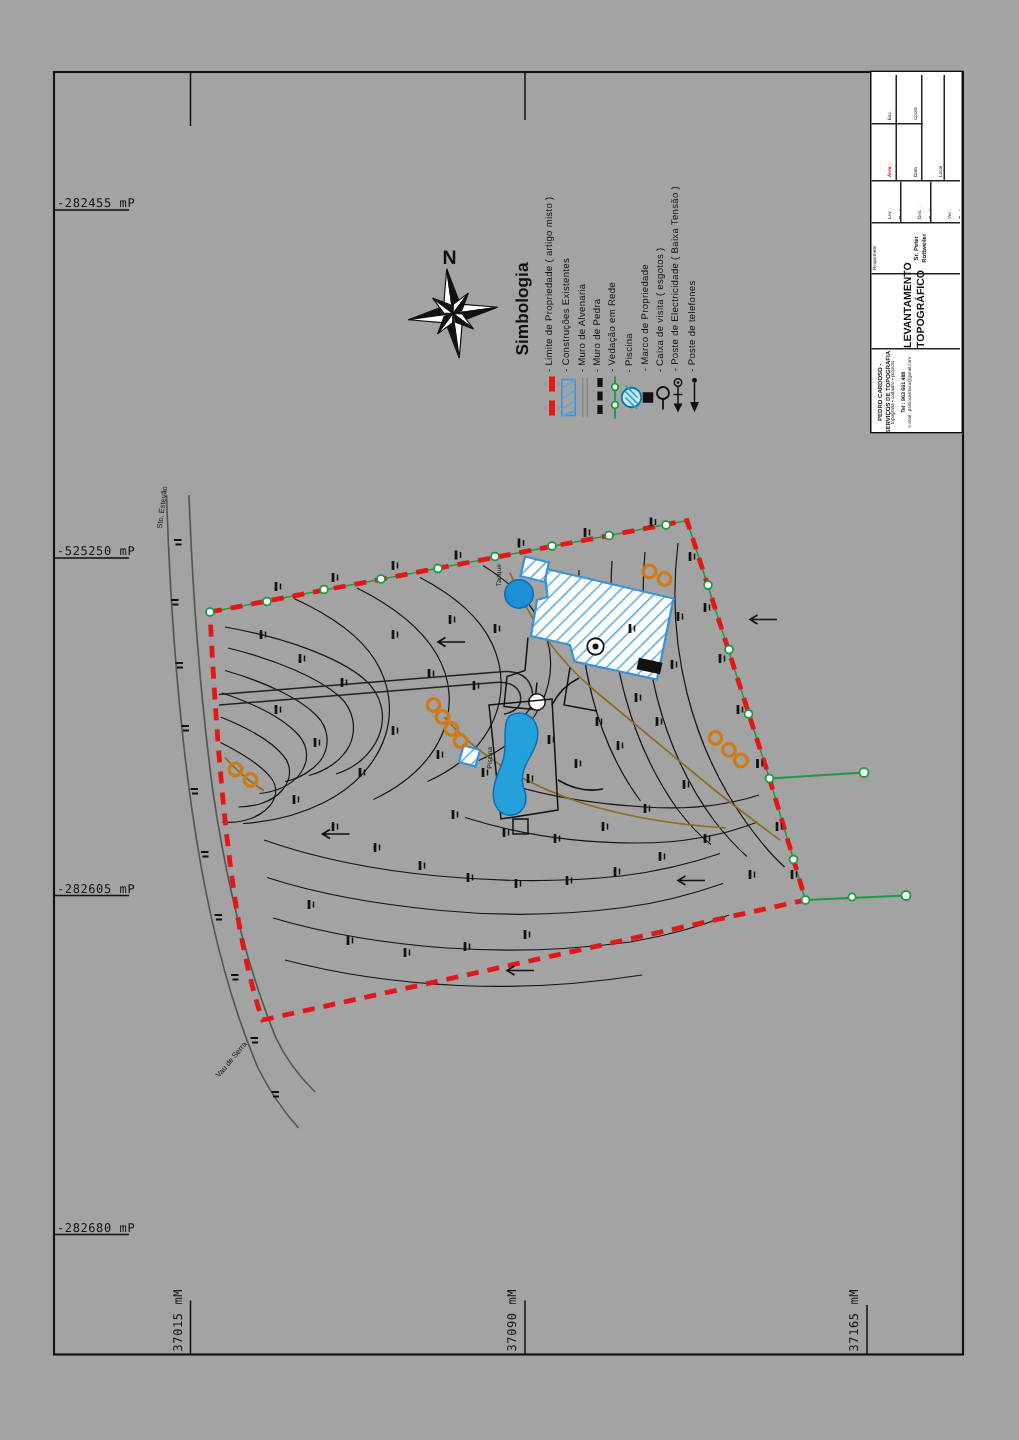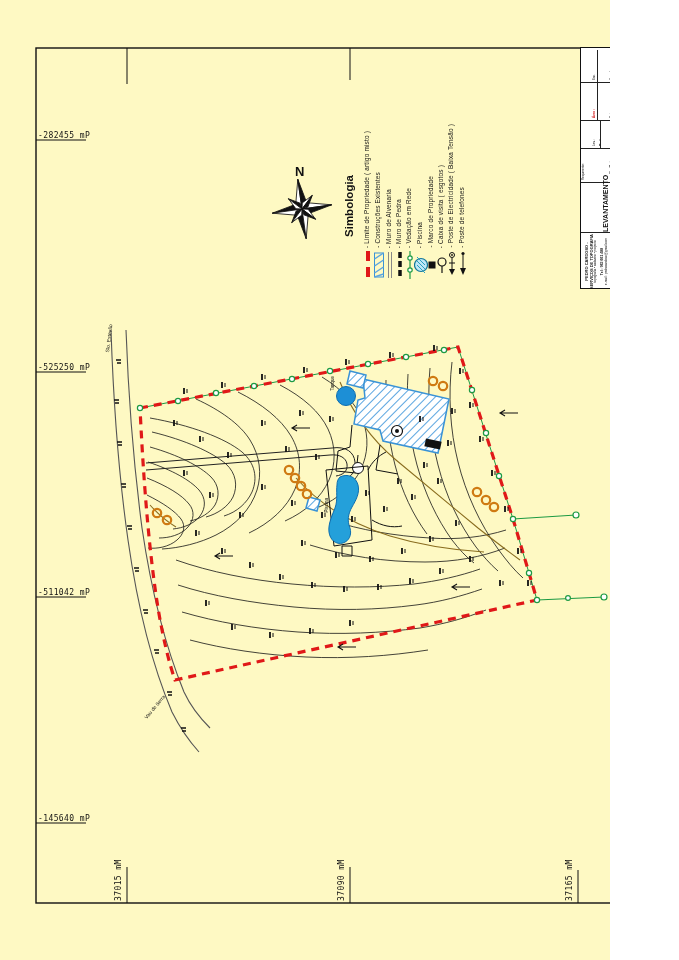--- a/index.html
+++ b/index.html
@@ -1,16 +1,16 @@
 <!DOCTYPE html>
 <html><head>
 <meta charset="utf-8">
 <style>
   html,body{margin:0;padding:0;background:#ffffff;}
-  #page{position:relative;width:610px;height:960px;background:#fef9c3;overflow:hidden;
+  #page{position:relative;width:679px;height:960px;background:#a3a3a3;overflow:hidden;
         font-family:"Liberation Sans", sans-serif;color:#111;text-decoration:underline;}
   svg{display:block;}
   .abs{position:absolute;}
   .vtext{writing-mode:vertical-rl;transform:rotate(180deg);white-space:nowrap;}
   .gridlab{font-family:"DejaVu Sans Mono", monospace;font-size:8px;letter-spacing:.4px;color:#111;}
   
   #legend{position:absolute;left:340px;top:88px;width:140px;height:194px;}
   .leg-item-label{position:absolute;bottom:34px;font-size:6.4px;letter-spacing:.2px;color:#111;}
   .leg-sym{position:absolute;bottom:1px;}
   #legend-title{position:absolute;bottom:45px;font-size:11.5px;font-weight:bold;}
@@ -184,22 +184,22 @@
         <path d="M0,0 L-5,-3.5 L-17,0 Z" fill="#111"></path>
           <path d="M0,0 L-5,3.5 L-17,0 Z" fill="#fff"></path>
         <path d="M0,0 L5,-3.5 L17,0 Z" fill="#fff"></path>
           <path d="M0,0 L5,3.5 L17,0 Z" fill="#111"></path>
       </g>
     </g>
   </svg>
 
   <div class="abs gridlab" style="left:38px;top:131px">-282455 mP</div>
   <div class="abs gridlab" style="left:38px;top:363px">-525250 mP</div>
-  <div class="abs gridlab" style="left:38px;top:588px">-511042 mP</div>
-  <div class="abs gridlab" style="left:38px;top:814px">-145640 mP</div>
+  <div class="abs gridlab" style="left:38px;top:588px">-282605 mP</div>
+  <div class="abs gridlab" style="left:38px;top:814px">-282680 mP</div>
 
   <div class="abs gridlab vtext" style="left:114px;top:843px;height:58px">37015 mM</div>
   <div class="abs gridlab vtext" style="left:337px;top:843px;height:58px">37090 mM</div>
   <div class="abs gridlab vtext" style="left:565px;top:843px;height:58px">37165 mM</div>
 
   <div class="abs" style="left:295px;top:164px;font-weight:bold;font-size:13px">N</div>
 
   <div class="abs planlab" style="left:104px;top:352px;transform:rotate(-83deg);transform-origin:left top">Sto. Estevão</div>
   <div class="abs planlab" style="left:143px;top:716px;transform:rotate(-50deg);transform-origin:left top">Vau de Serra</div>
   <div class="abs planlab vtext" style="left:330px;top:376px;font-size:4.5px">Tanque</div>

